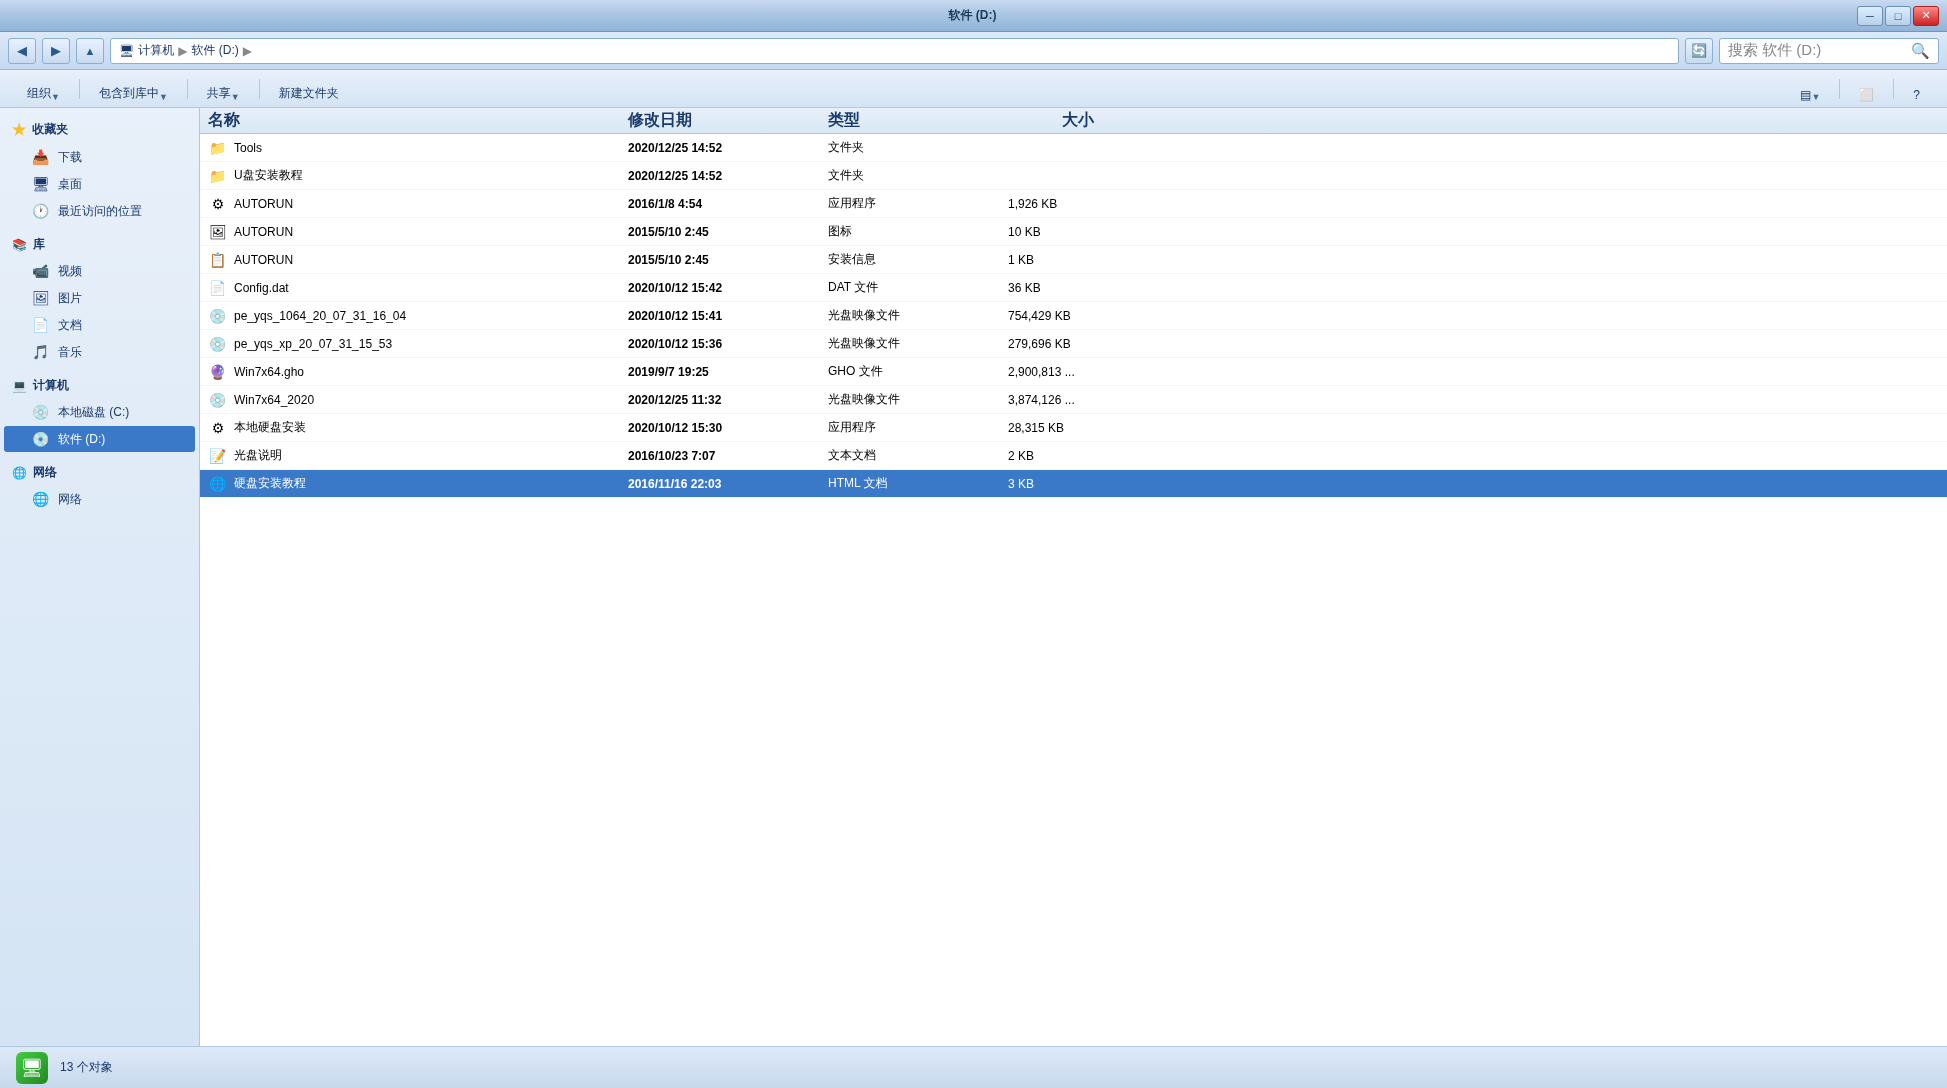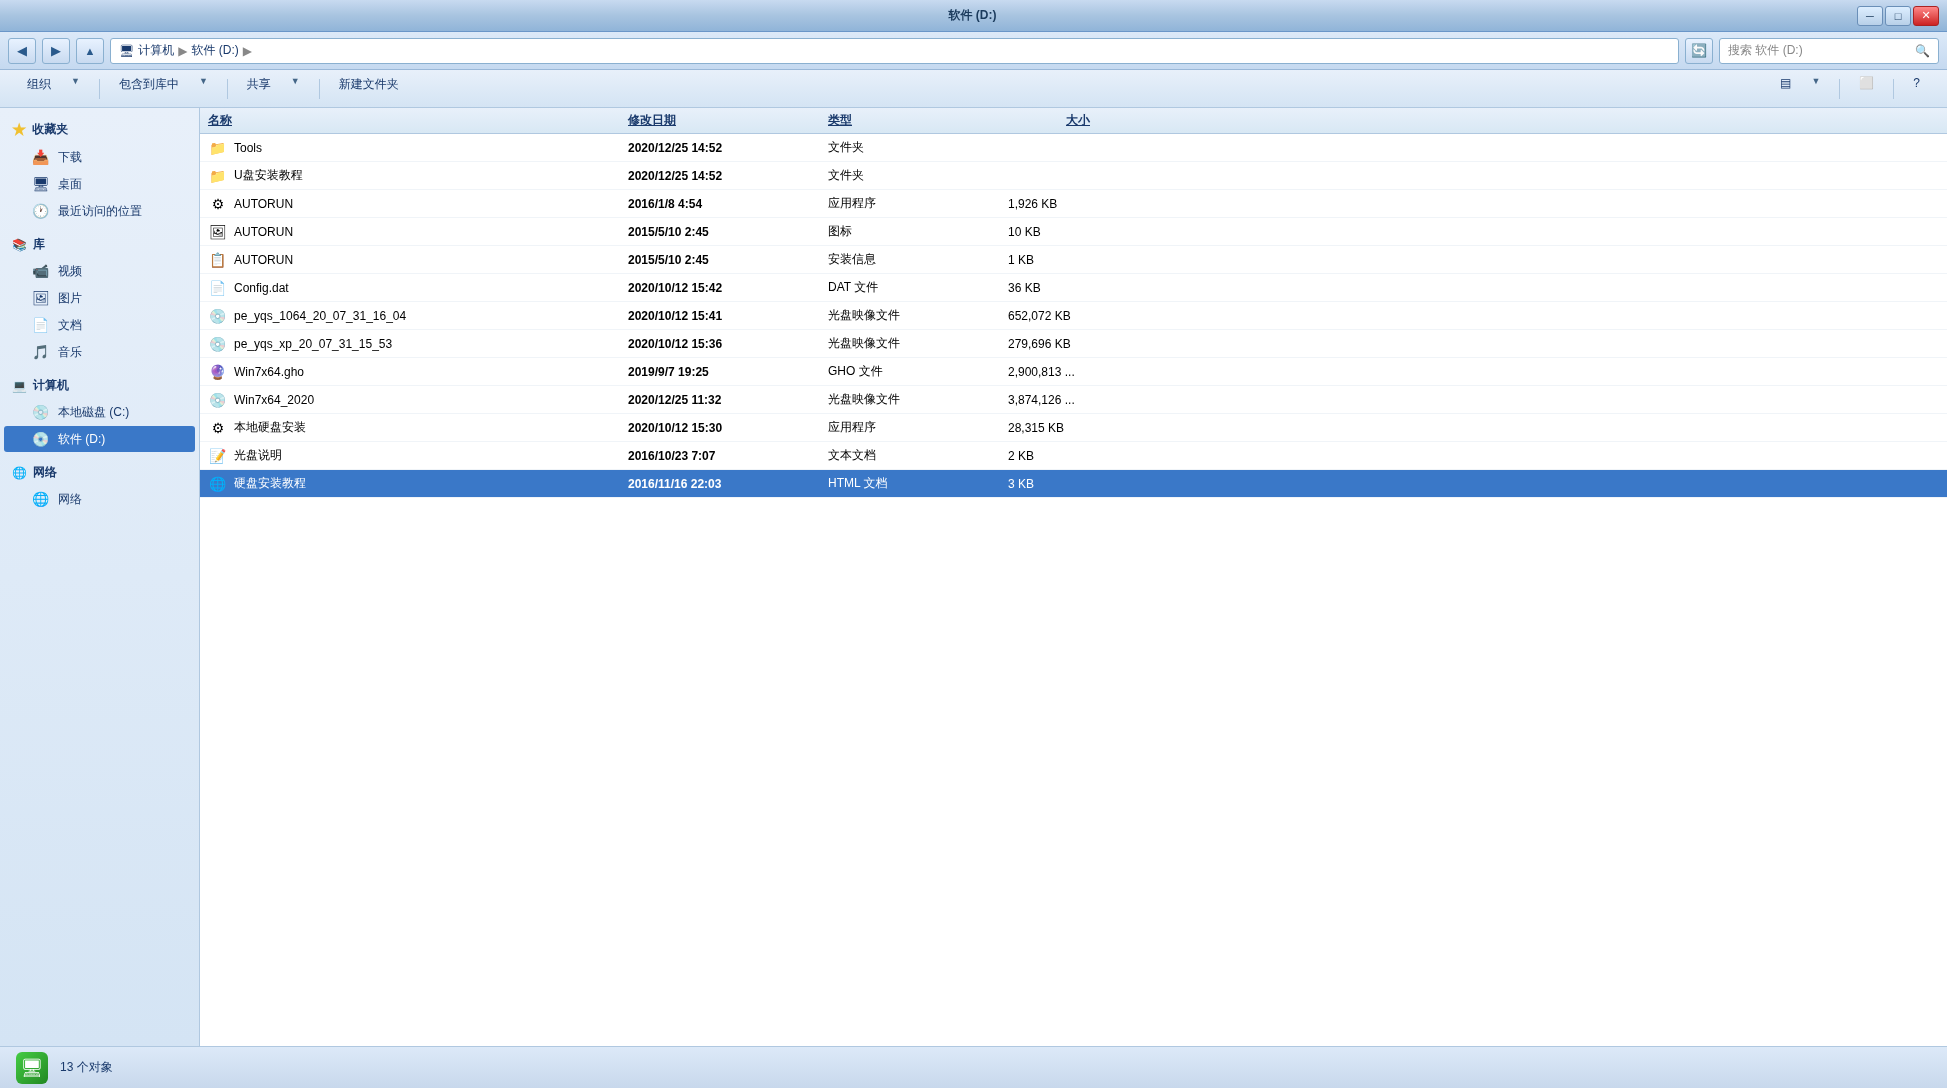--- a/index.html
+++ b/index.html
@@ -93,43 +93,43 @@
     .search-bar {
       width: 220px;
       height: 26px;
       border: 1px solid #8ab0d0;
       border-radius: 3px;
       background: white;
       display: flex;
       align-items: center;
       padding: 0 8px;
       color: #888;
-      font-size: 12px;
+      font-size: 15px;
     }
 
     
     .toolbar {
       background: linear-gradient(to bottom, #e8f0fa, #d4e4f4);
       height: 38px;
       display: flex;
       align-items: center;
       padding: 0 16px;
       gap: 4px;
       border-bottom: 1px solid #b0c8e0;
     }
     .toolbar-btn {
       height: 28px;
       padding: 0 10px;
       border: 1px solid transparent;
       border-radius: 3px;
       background: transparent;
       cursor: pointer;
       display: flex;
-      align-items: flex-start;
-      gap: 20px;
+      align-items: flex-end;
+      gap: 0;
       font-size: 12px;
       color: #1a3a6c;
     }
     .toolbar-separator {
       width: 1px;
       height: 20px;
       background: #b0c8e0;
       margin: 0 4px;
     }
     .toolbar-spacer { flex: 1; }
@@ -197,26 +197,25 @@
       overflow-y: auto;
       background: white;
     }
     .file-list-header {
       display: flex;
       align-items: center;
       background: linear-gradient(to bottom, #e8f0fa, #d8e8f4);
       border-bottom: 1px solid #b0c8e0;
       height: 26px;
       padding: 12px 8px;
-      font-size: 12px;
+      font-size: 16px;
       color: #1a3a6c;
       font-weight: bold;
       position: sticky;
       top: 0;
-      text-decoration: underline;
     }
     .col-name { width: 420px; flex-shrink: 0; }
     .col-date { width: 200px; flex-shrink: 0; }
     .col-type { width: 180px; flex-shrink: 0; }
     .col-size { width: 160px; text-align: center; padding-right: 20px; }
 
     .file-row {
       display: flex;
       align-items: center;
       height: 28px;
@@ -479,21 +478,21 @@
       <div class="file-type">DAT 文件</div>
       <div class="file-size">36 KB</div>
     </div>
         <div class="file-row">
       <div class="file-name">
         <span class="icon">💿</span>
         <span>pe_yqs_1064_20_07_31_16_04</span>
       </div>
       <div class="file-date">2020/10/12 15:41</div>
       <div class="file-type">光盘映像文件</div>
-      <div class="file-size">652,072 KB</div>
+      <div class="file-size">754,429 KB</div>
     </div>
         <div class="file-row">
       <div class="file-name">
         <span class="icon">💿</span>
         <span>pe_yqs_xp_20_07_31_15_53</span>
       </div>
       <div class="file-date">2020/10/12 15:36</div>
       <div class="file-type">光盘映像文件</div>
       <div class="file-size">279,696 KB</div>
     </div>

